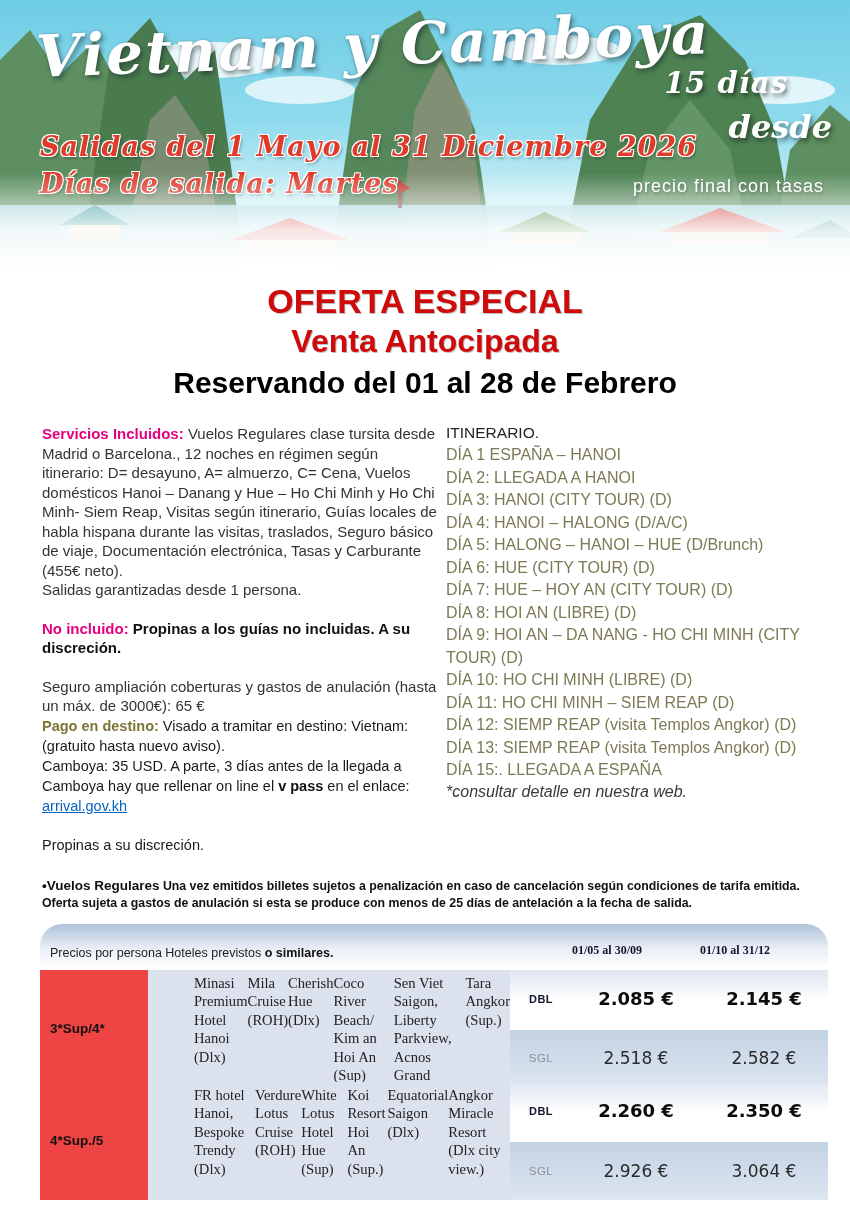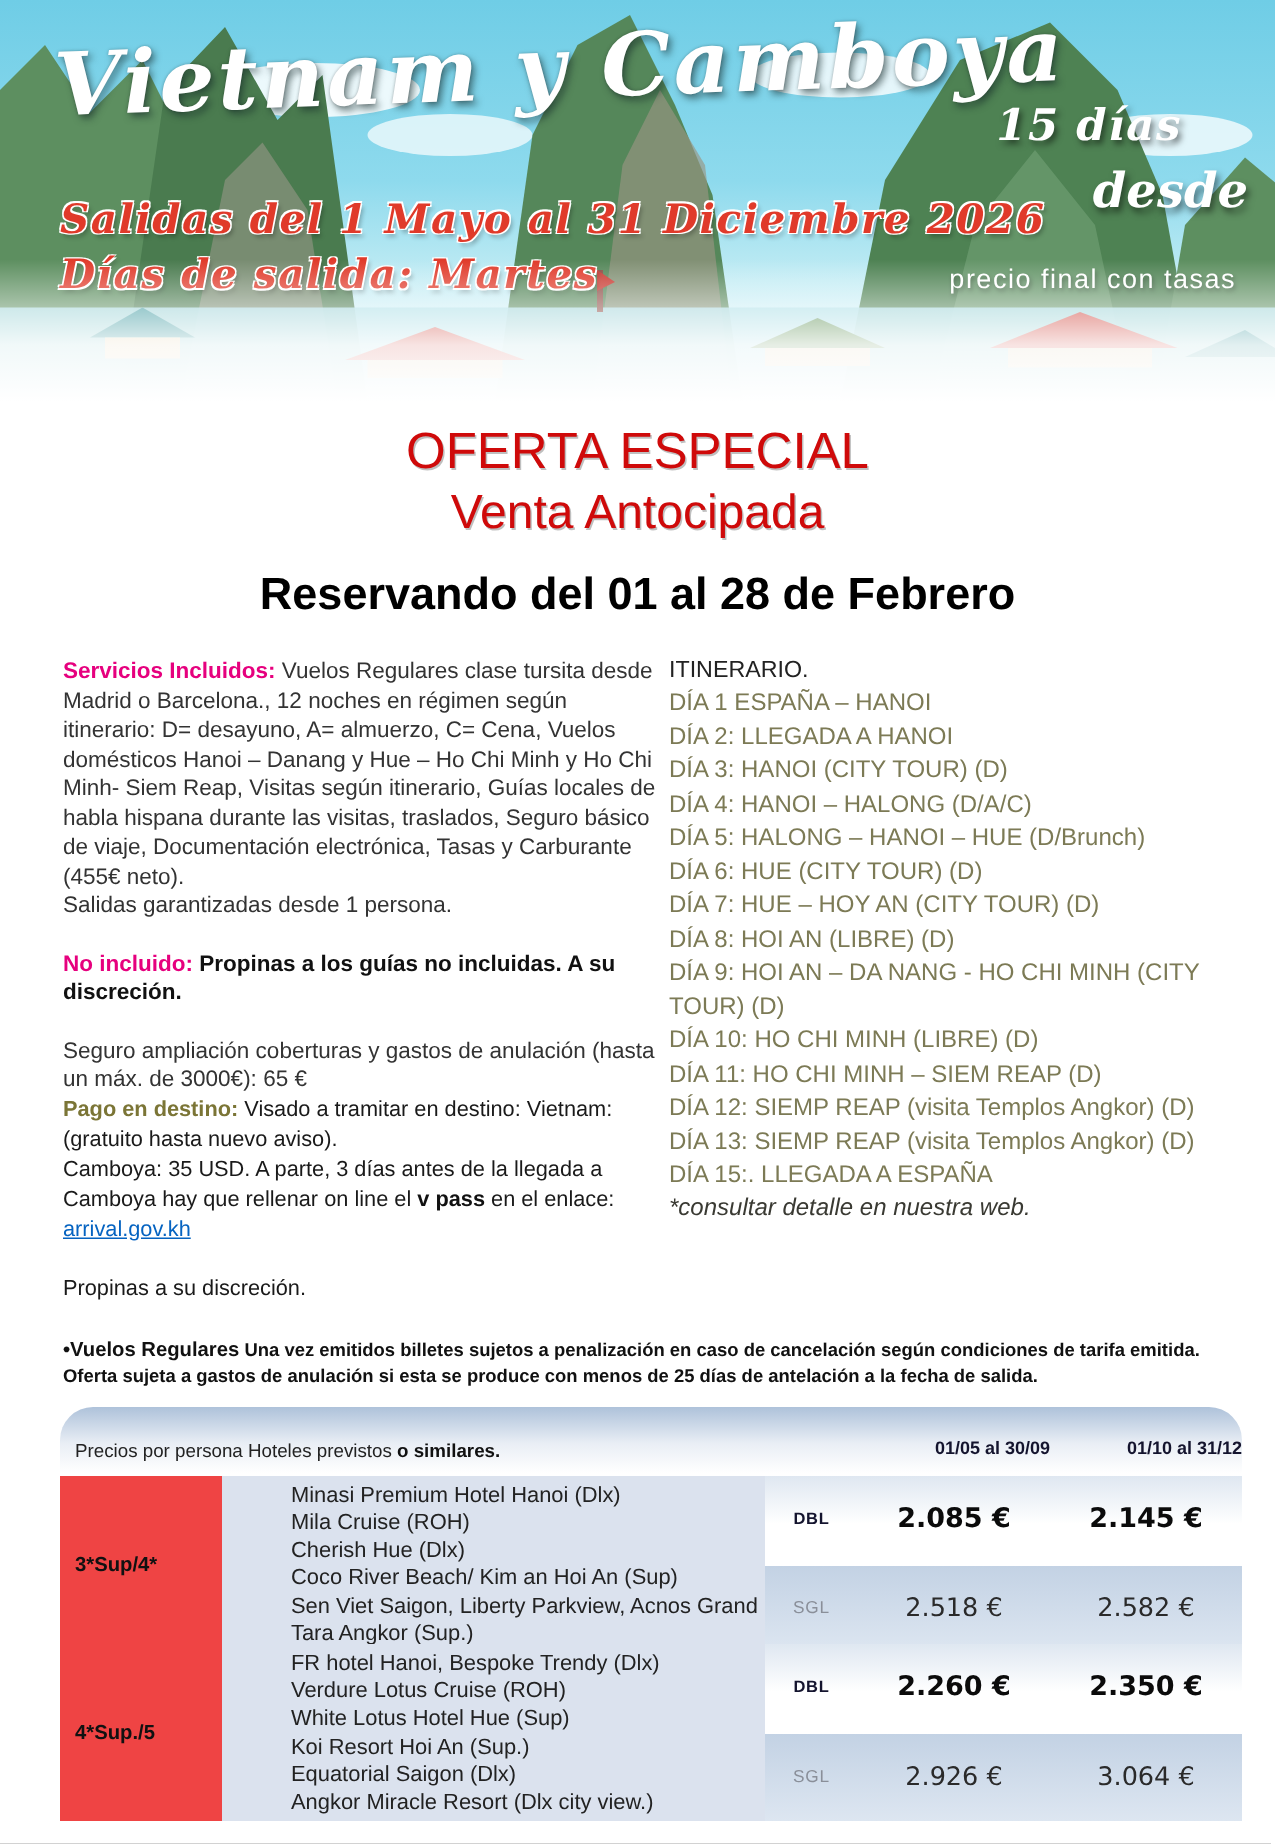--- a/index.html
+++ b/index.html
@@ -46,25 +46,25 @@
   .hero-price .desde { font-size:32px; }
   .hero-price .amount { font-size:62px; letter-spacing:1px; font-family:"DejaVu Sans", sans-serif; font-weight:bold; font-style:italic; }
   .hero-price-note {
     position:absolute; right:26px; top:176px; font-size:18px; color:#fff;
     text-shadow:1px 2px 3px rgba(0,0,0,.45); letter-spacing:1px; font-weight:300;
   }
 
   
   .offer { text-align:center; margin-top:14px; }
   .offer-line1, .offer-line2 {
-    color:#cf0a0a; font-weight:400; font-size:34px; letter-spacing:0;
+    color:#cf0a0a; font-weight:700; font-size:34px; letter-spacing:0;
     text-shadow:1px 1px 0 rgba(0,0,0,.25);
   }
   .offer-line2 { font-size:32px; margin-top:2px; }
-  .offer-line3 { color:#000; font-weight:900; font-size:30px; margin-top:20px; letter-spacing:0; }
+  .offer-line3 { color:#000; font-weight:900; font-size:30px; margin-top:6px; letter-spacing:0; }
 
   
   .columns { display:flex; padding:0 42px; margin-top:24px; gap:4px; }
   .col-left  { flex:0 0 400px; font-size:15px; line-height:19.5px; color:#333; }
   .col-right { flex:1; }
   .lbl-magenta { color:#e6007e; font-weight:bold; }
   .lbl-olive { color:#7b7536; font-weight:bold; }
   .col-left p { margin:0; }
   .sp { height:19px; }
   .bold-black { font-weight:bold; color:#111; }
@@ -84,27 +84,27 @@
 
   
   .ptable { margin:12px 22px 0 40px; border-radius:22px 22px 0 0; overflow:hidden; }
   .ptable-head {
     height:44px; display:flex; align-items:flex-end; padding:0 0 4px 10px;
     background:linear-gradient(180deg,#aec2da 0%, #e9eef5 55%, #ffffff 100%);
   }
   .ptable-head .caption { flex:1; font-size:12.5px; color:#222; padding-bottom:4px; }
   .right-grid { display:grid; grid-template-columns:62px 128px 128px; align-items:center; }
   .ptable-head .right-grid { height:100%; align-items:end; padding-bottom:6px; }
-  .season { font-size:12px; font-weight:bold; color:#14142e; text-align:right; }
+  .season { font-size:12px; font-weight:bold; color:#14142e; text-align:left;font-family:Liberation Serif, serif; }
   .trow { display:grid; grid-template-columns:108px 1fr 318px; border-top:2px solid #ffffff; }
   .cell-cat {
     background:#ef4444; display:flex; align-items:center; padding-left:10px;
     font-weight:bold; font-size:13.5px; color:#111;
   }
-  .cell-hotels { background:#dbe2ee; padding:4px 0 2px 46px; display:flex; flex-direction:column; justify-content:center; }
+  .cell-hotels { background:#dbe2ee; padding:4px 0 2px 46px; display:flex; flex-direction:row; justify-content:center;font-family:Liberation Serif, serif; }
   .hotel-line { font-size:14.6px; line-height:18.6px; color:#222; }
   .cell-prices { display:flex; flex-direction:column; }
   .band { flex-shrink:0; }
   .band-dbl {
     height:60px; background:linear-gradient(180deg,#dfe7f1 0%, #ffffff 55%);
     border-bottom:2px solid #fff;
   }
   .band-sgl { flex:1; background:linear-gradient(180deg,#c3d2e4 0%, #dde6f1 100%); }
   .band .right-grid { height:100%; }
   .occ-label { font-size:11px; font-weight:bold; letter-spacing:.5px; color:#14142e; text-align:center; }

